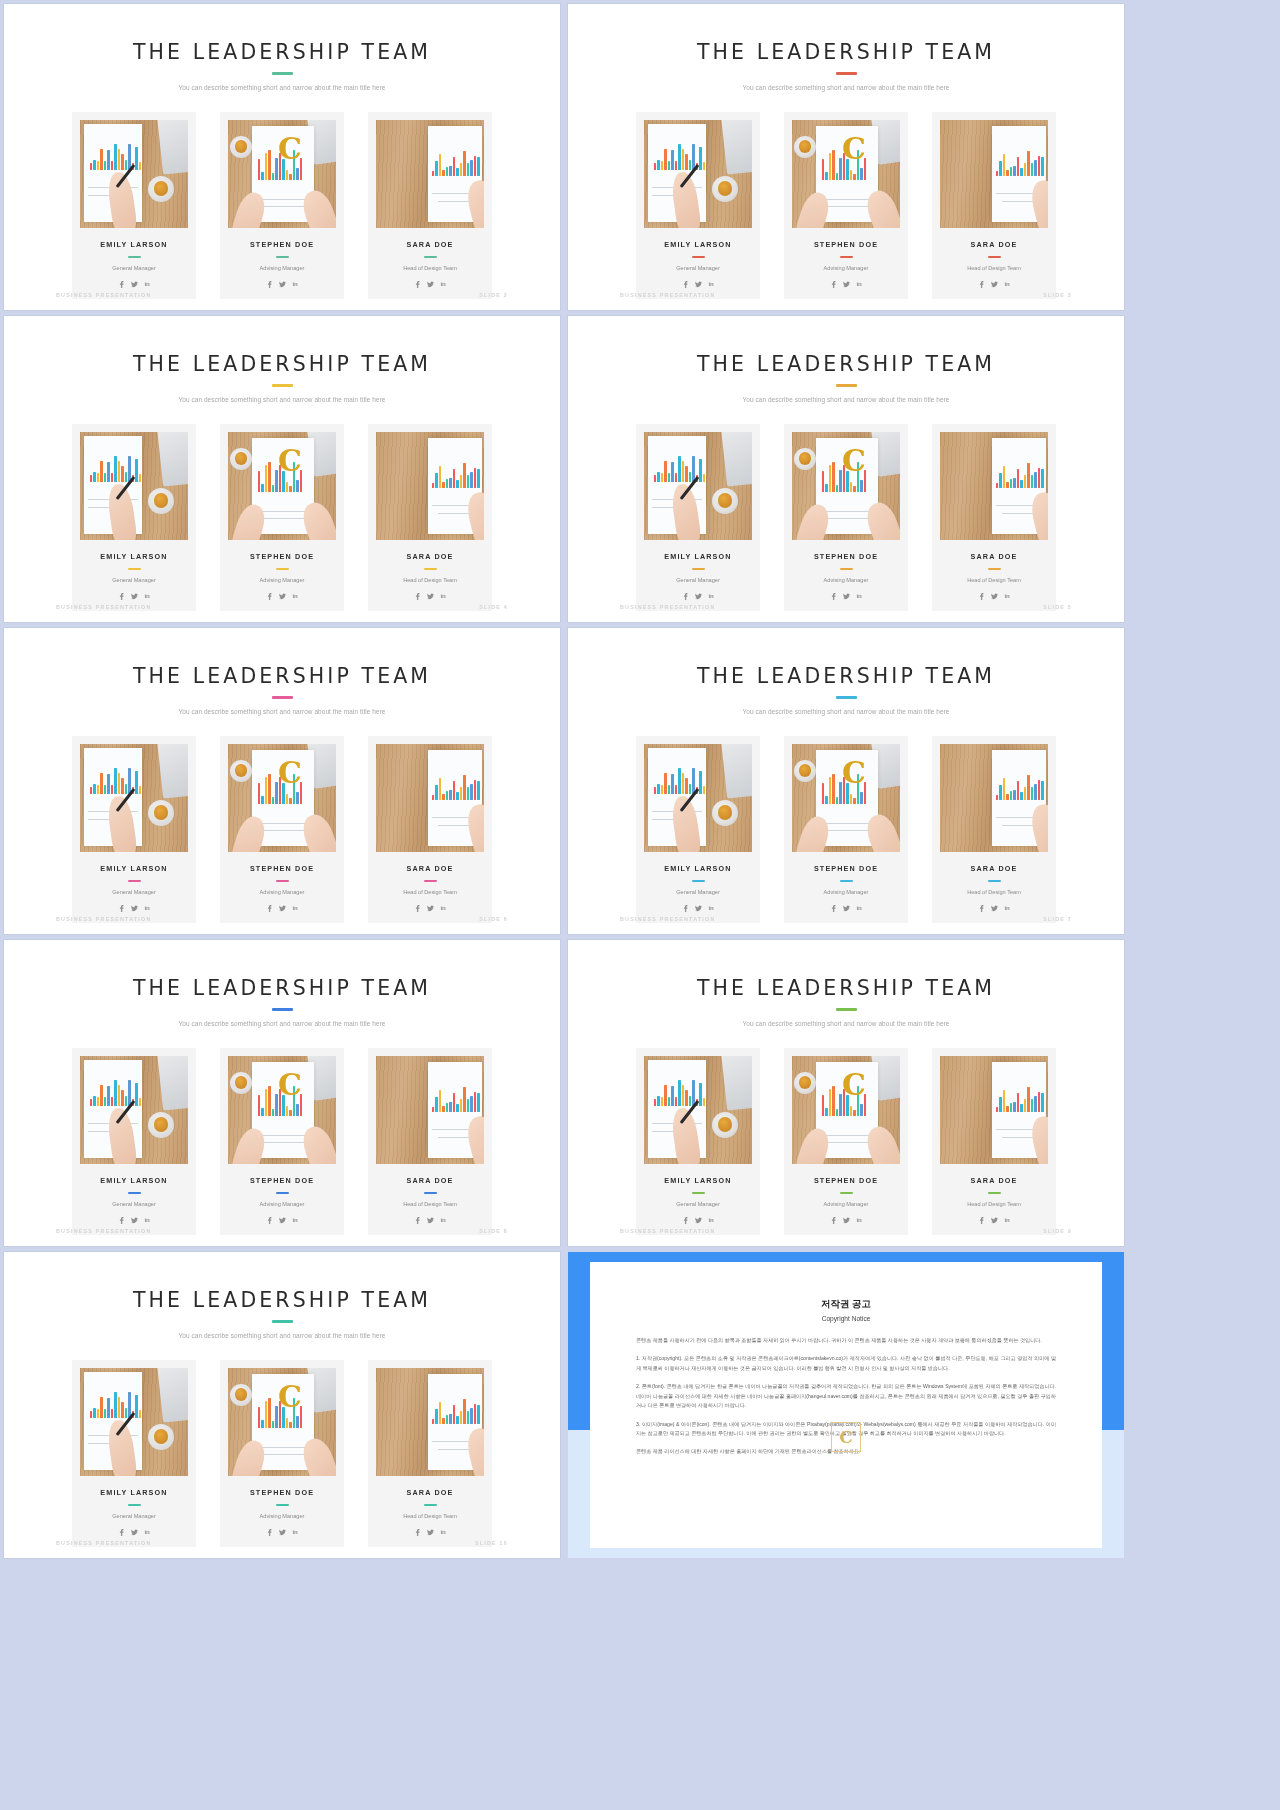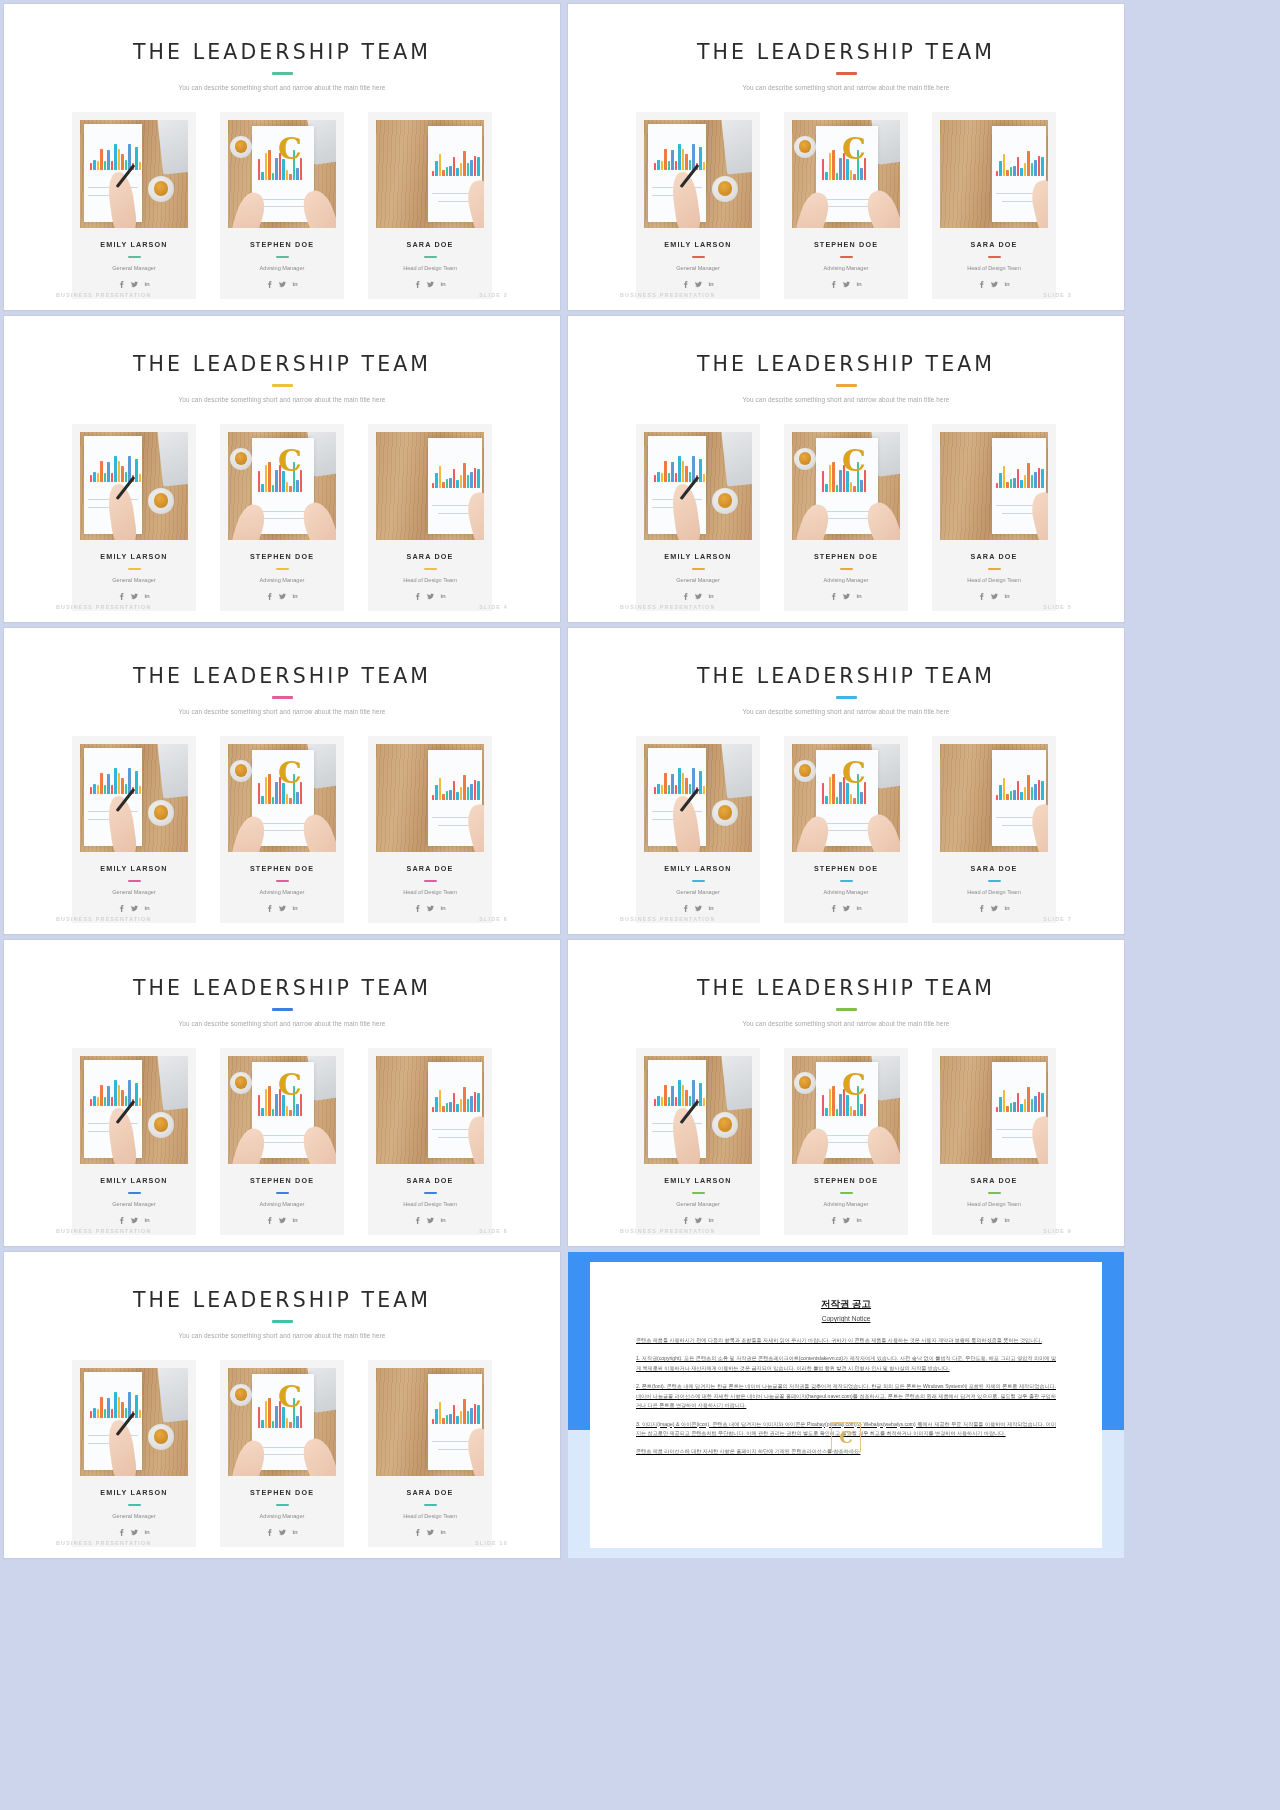--- a/index.html
+++ b/index.html
@@ -170,21 +170,20 @@
   
   .cslide {
     background: #3b92f4;
     position: relative;
     overflow: hidden;
   }
   .cpaper {
     position: absolute;
     left: 22px; right: 22px; top: 10px; bottom: 10px;
     background: #ffffff;
-    text-decoration: underline;
   }
   .chead {
     text-align: center;
     margin-top: 36px;
     font-size: 9.5px;
     font-weight: 700;
     color: #222;
   }
   .chead2 {
     text-align: center;

